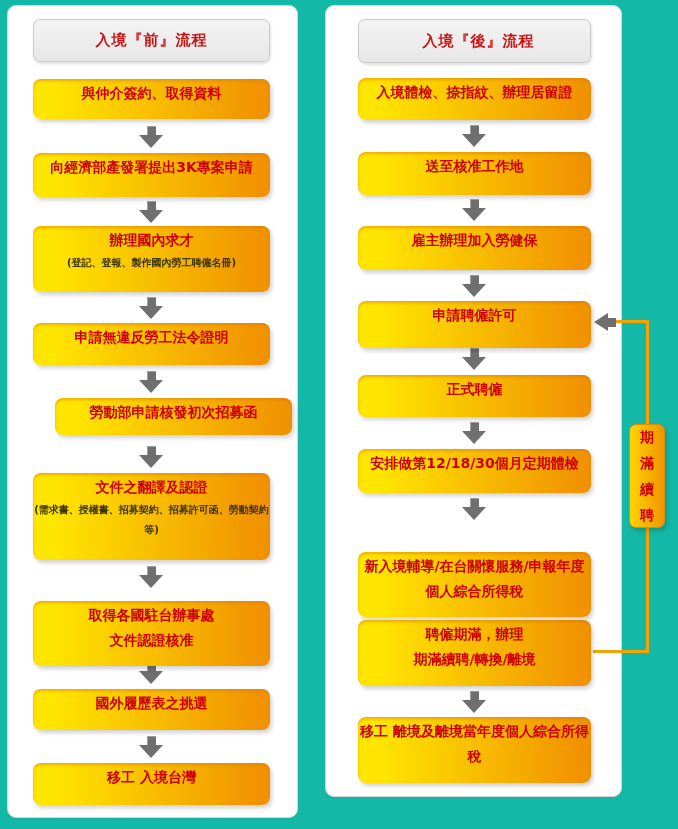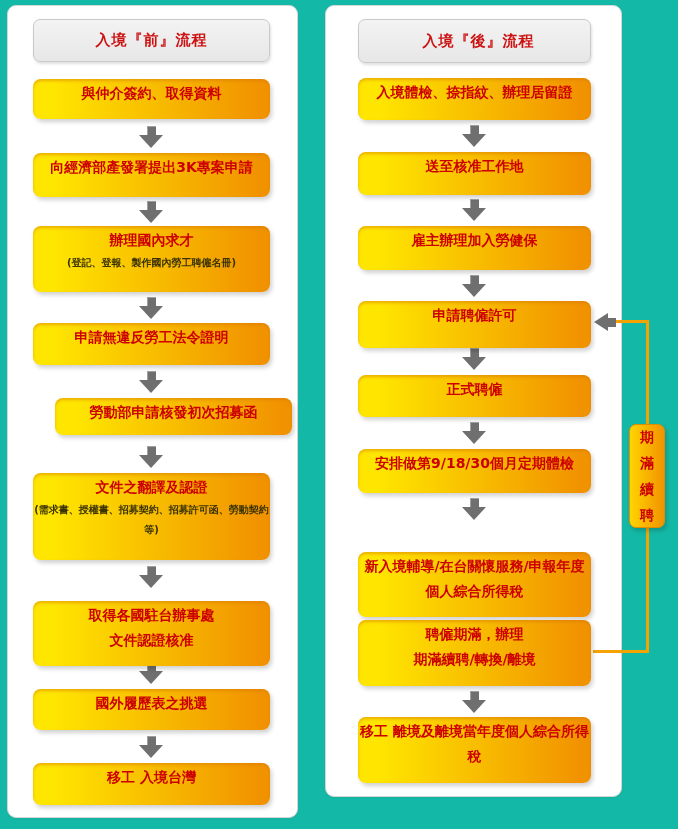--- a/index.html
+++ b/index.html
@@ -198,21 +198,21 @@
 
   <div class="flow-box" style="left:358px;top:375px;width:233px;height:42px;">
     <div class="title">正式聘僱</div>
   </div>
   <div class="arrow-down" style="left:462px;top:422px;">
       <div class="stem"></div>
       <div class="head"></div>
     </div>
 
   <div class="flow-box" style="left:358px;top:449px;width:233px;height:44px;">
-    <div class="title">安排做第9/18/30個月定期體檢</div>
+    <div class="title">安排做第12/18/30個月定期體檢</div>
   </div>
   <div class="arrow-down" style="left:462px;top:498px;">
       <div class="stem"></div>
       <div class="head"></div>
     </div>
 
   <div class="flow-box" style="left:358px;top:524px;width:233px;height:65px;margin-top:28px;">
     <div class="title">新入境輔導/在台關懷服務/申報年度個人綜合所得稅</div>
   </div>
   <div class="arrow-down" style="left:462px;top:594px;">

